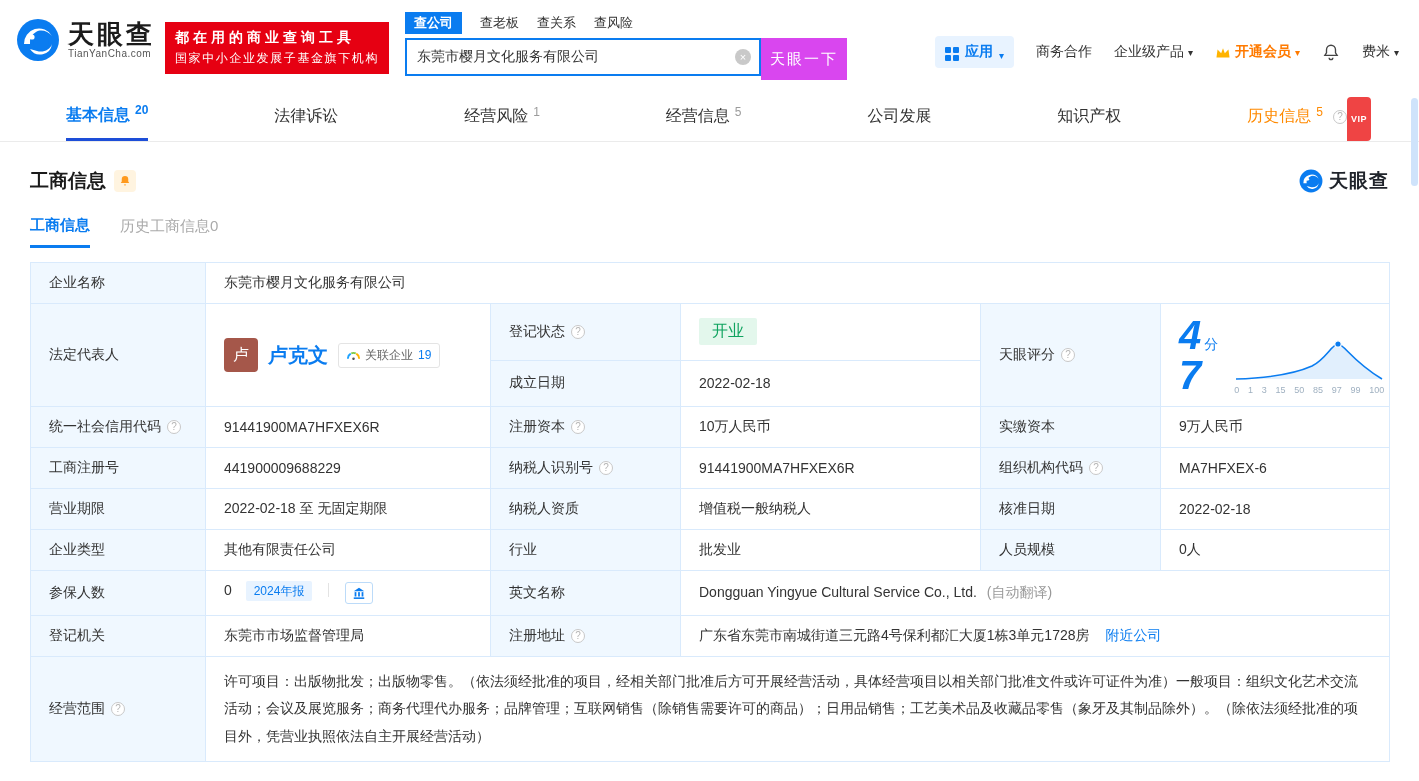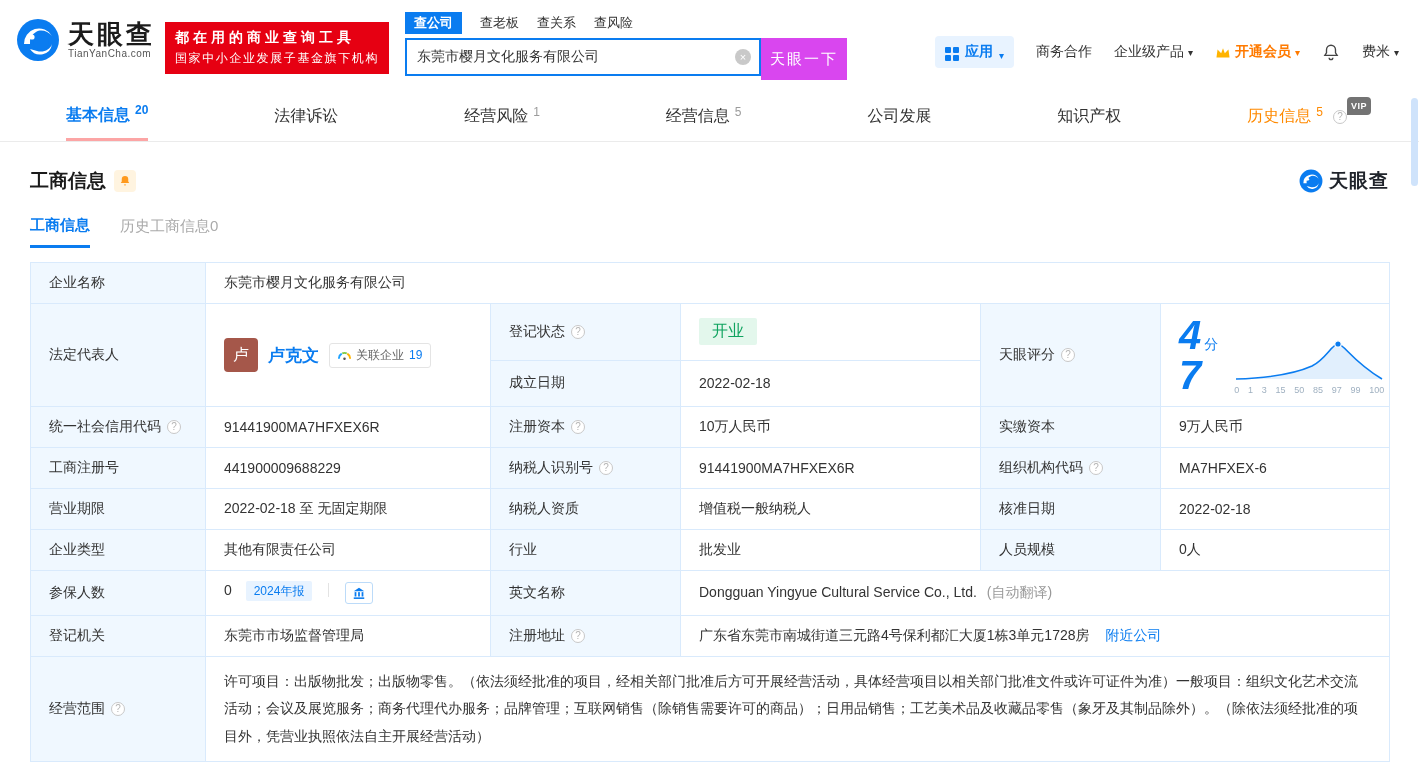--- a/index.html
+++ b/index.html
@@ -30,25 +30,25 @@
   .app { display:flex; align-items:flex-end; gap:6px; background:#e8f3ff; border-radius:4px; padding:7px 10px; color:#0a7cf0; font-weight:bold; cursor:pointer; }
   .caret { font-size:10px; }
   .hitem { color:#333; cursor:pointer; display:flex; align-items:center; gap:4px; }
   .vipm { color:#ff7a00; font-weight:bold; }
   .bellbtn { cursor:pointer; display:flex; }
 
   
   .tabbar { display:flex; align-items:stretch; justify-content:space-between; border-bottom:1px solid #ebebeb; padding:0 66px; height:50px; }
   .tab { display:flex; align-items:center; font-size:16px; color:#333; position:relative; cursor:pointer; }
   .tab .cnt { font-size:12px; color:#9b9b9b; margin-left:5px; position:relative; top:-5px; }
-  .tab.on { color:#0a7cf0; font-weight:bold; border-bottom:3px solid #fca5a5; }
+  .tab.on { color:#0a7cf0; font-weight:bold; border-bottom:3px solid #1d4ed8; }
   .tab.on .cnt { color:#0a7cf0; }
   .tab.hist { color:#ff8a00; padding-right:6px; }
   .tab.hist .cnt { color:#ff8a00; }
-  .vip { position:absolute; top:5px; right:-18px; background:#737373; color:#fff; font-size:9px; font-weight:bold; padding:4px 4px; border-radius:4px 4px 4px 0; letter-spacing:.5px; }
+  .vip { position:absolute; top:5px; right:-18px; background:#ef4444; color:#fff; font-size:9px; font-weight:bold; padding:17px 4px; border-radius:4px 4px 4px 0; letter-spacing:.5px; }
   .help { display:inline-block; width:14px; height:14px; border:1px solid #c8c8c8; border-radius:50%; color:#b5b5b5; font-size:10px; line-height:12px; text-align:center; margin-left:6px; vertical-align:1px; cursor:pointer; background:#fff; }
   .help::after { content:"?"; }
   .tab.hist .help { margin-left:10px; }
 
   
   .sec-head { display:flex; align-items:center; padding:0 30px; margin-top:26px; }
   .sec-title { font-size:19px; font-weight:bold; color:#1b1b1b; }
   .sec-bell { width:22px; height:22px; background:#fff4e0; border-radius:4px; margin-left:8px; display:flex; align-items:center; justify-content:center; cursor:pointer; }
   .watermark { margin-left:auto; display:flex; align-items:center; gap:6px; font-size:19px; font-weight:bold; color:#20242b; letter-spacing:1px; }
 
@@ -61,21 +61,21 @@
   .xls { width:15px; height:15px; background:#21a366; border-radius:2px; color:#fff; font-size:9px; font-weight:bold; display:flex; align-items:center; justify-content:center; }
   .snap-arrow { font-size:12px; }
 
   
   .info-table { border-collapse:collapse; table-layout:fixed; margin:14px 30px 0; width:1359px; }
   .info-table td { border:1px solid #d9eafc; padding:11px 18px; font-size:14px; color:#333; background:#fff; vertical-align:middle; word-break:break-all; }
   td.lbl { background:#f0f8ff; word-break:keep-all; }
   .badge-open { display:inline-block; background:#e3f7ec; color:#0fa35f; padding:3px 13px; font-size:16px; border-radius:2px; }
   .rep { display:flex; align-items:center; gap:10px; }
   .avatar { width:34px; height:34px; border-radius:4px; background:#a5574a; color:#fff; font-size:16px; display:flex; align-items:center; justify-content:center; flex:none; }
-  .rep-name { color:#0a7cf0; font-size:17px; font-weight:bold; cursor:pointer; }
+  .rep-name { color:#0a7cf0; font-size:20px; font-weight:bold; cursor:pointer; }
   .rel { display:inline-flex; align-items:center; gap:5px; border:1px solid #e4e4e4; border-radius:3px; padding:3px 8px; font-size:12px; color:#666; cursor:pointer; background:#fff; }
   .rel b { color:#0a7cf0; font-weight:normal; }
 
   .score { display:flex; align-items:flex-end; gap:16px; }
   .score-val { display:flex; align-items:baseline; color:#0a7cf0; }
   .score-num { font-size:40px; font-weight:bold; font-style:italic; line-height:1; }
   .score-unit { font-size:14px; margin-left:3px; }
   .score-chart { width:150px; }
   .axis { display:flex; justify-content:space-between; font-size:9px; color:#9fb0c0; margin-top:1px; }
 

